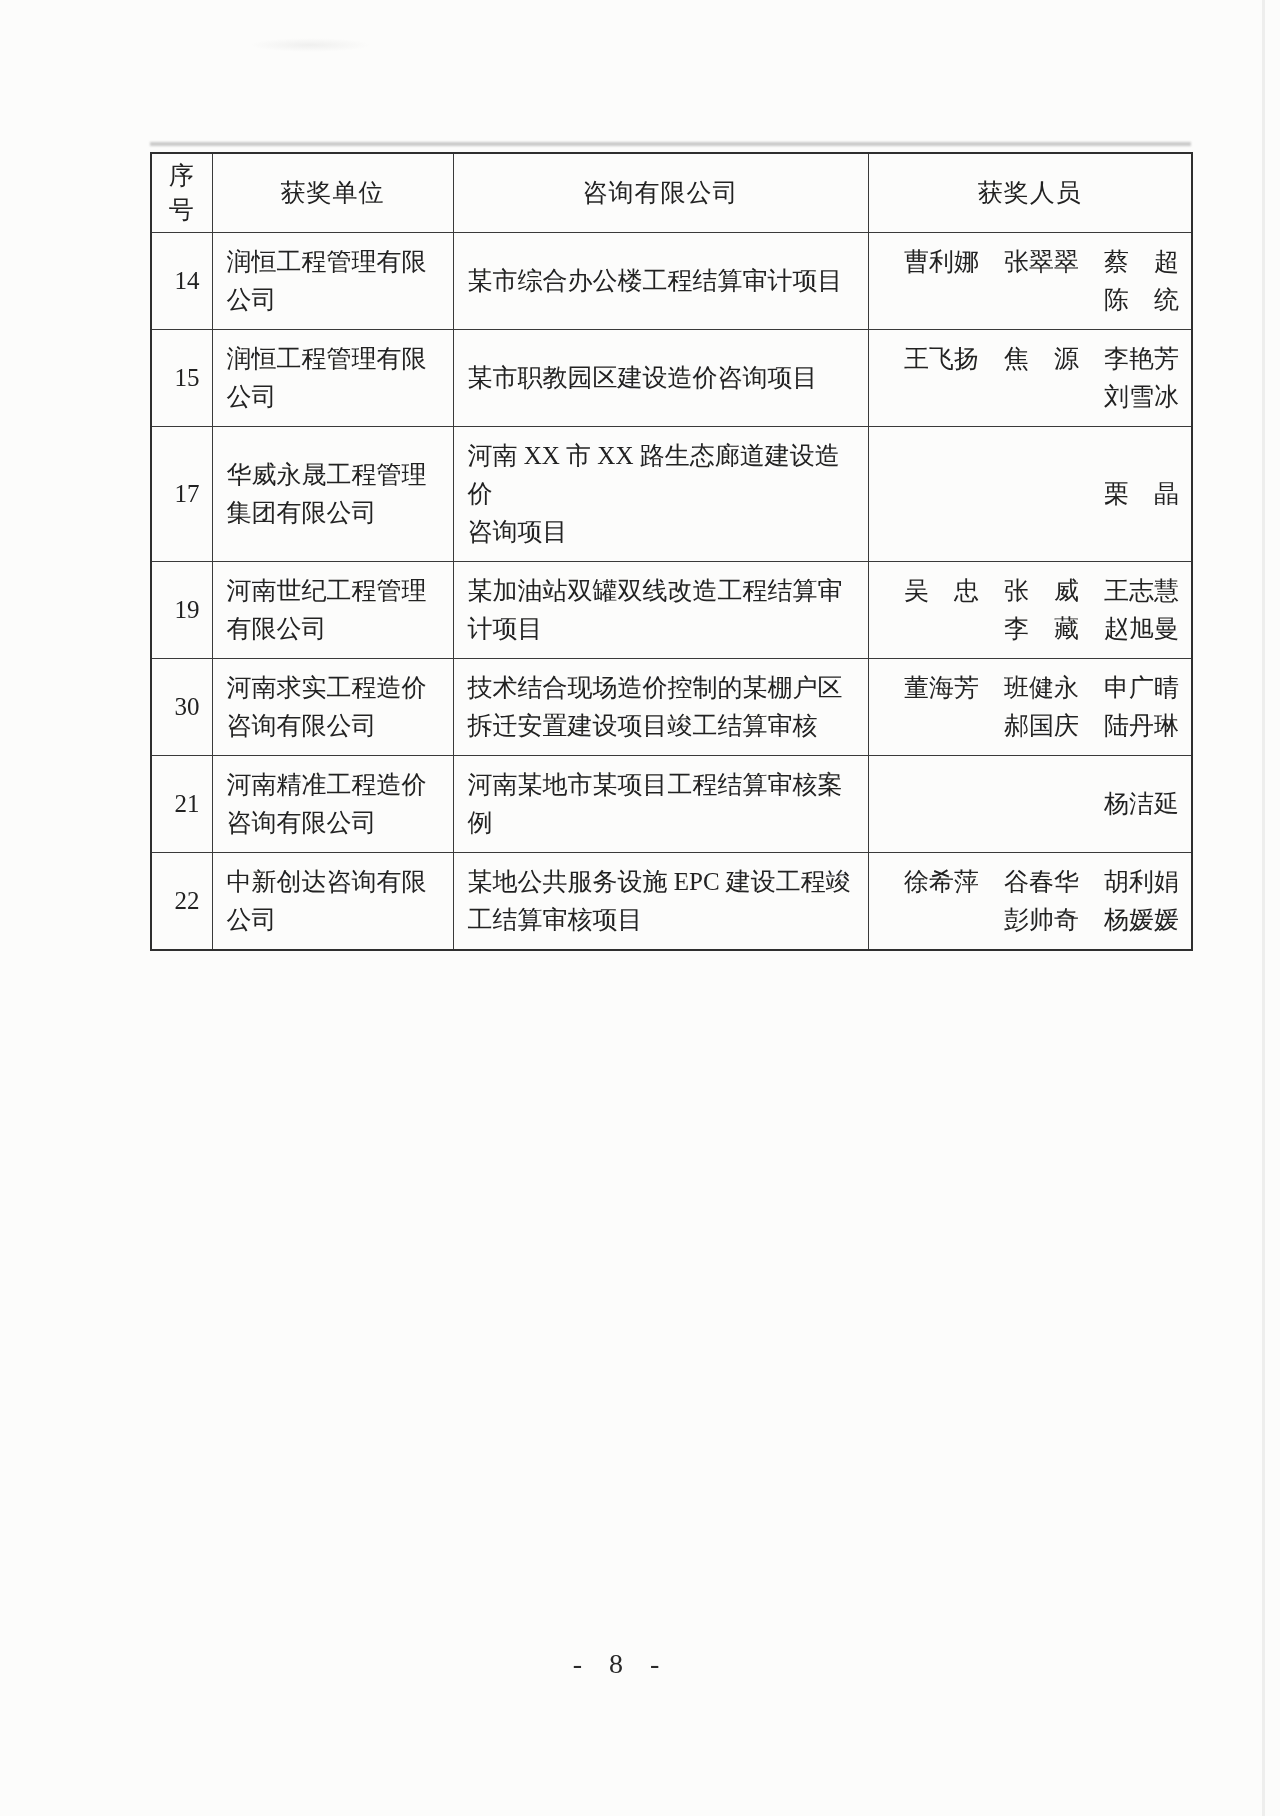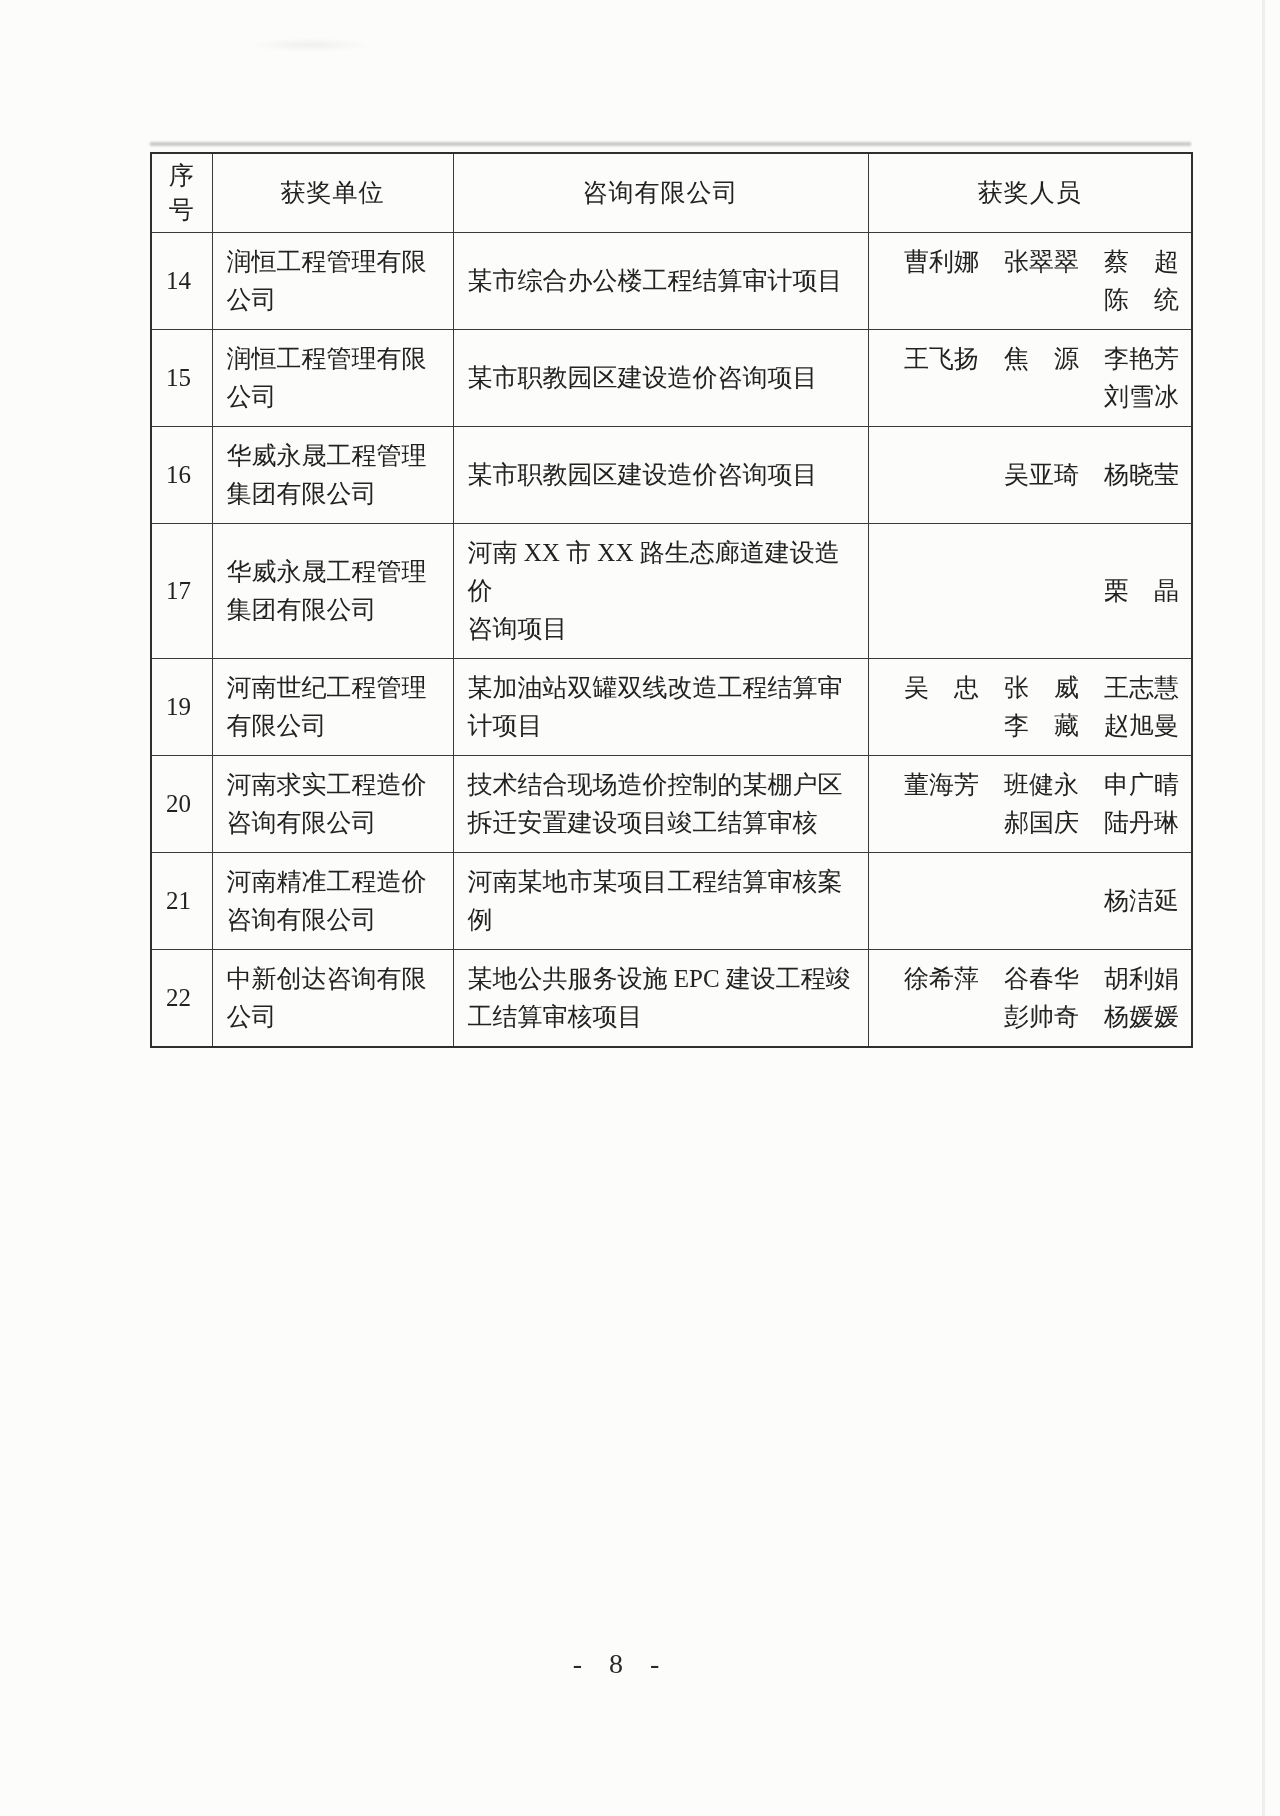--- a/index.html
+++ b/index.html
@@ -66,21 +66,21 @@
     line-height: 34px;
     padding: 2px 4px;
     letter-spacing: 1px;
   }
   table.awards td {
     height: 64px;
     line-height: 38px;
     padding: 10px 12px 10px 14px;
   }
   td.col-no {
-    text-align: left;
+    text-align: right;
     padding: 10px 2px;
     font-size: 26px;
   }
   td.col-unit {
     padding-right: 26px;
   }
   td.col-case {
     padding-left: 13px;
   }
   td.col-people {
@@ -134,45 +134,38 @@
     </tr>
     <tr>
       <td class="col-no">15</td>
       <td class="col-unit">润恒工程管理有限
 公司</td>
       <td class="col-case">某市职教园区建设造价咨询项目</td>
       <td class="col-people">王飞扬　焦　源　李艳芳
 刘雪冰</td>
     </tr>
     <tr>
-      <td class="col-no">16</td>
-      <td class="col-unit">华威永晟工程管理
-集团有限公司</td>
-      <td class="col-case">某市职教园区建设造价咨询项目</td>
-      <td class="col-people">吴亚琦　杨晓莹</td>
-    </tr>
-    <tr>
       <td class="col-no">17</td>
       <td class="col-unit">华威永晟工程管理
 集团有限公司</td>
       <td class="col-case">河南 XX 市 XX 路生态廊道建设造价
 咨询项目</td>
       <td class="col-people">栗　晶</td>
     </tr>
     <tr>
       <td class="col-no">19</td>
       <td class="col-unit">河南世纪工程管理
 有限公司</td>
       <td class="col-case">某加油站双罐双线改造工程结算审
 计项目</td>
       <td class="col-people">吴　忠　张　威　王志慧
 李　藏　赵旭曼</td>
     </tr>
     <tr>
-      <td class="col-no">20</td>
+      <td class="col-no">30</td>
       <td class="col-unit">河南求实工程造价
 咨询有限公司</td>
       <td class="col-case">技术结合现场造价控制的某棚户区
 拆迁安置建设项目竣工结算审核</td>
       <td class="col-people">董海芳　班健永　申广晴
 郝国庆　陆丹琳</td>
     </tr>
     <tr>
       <td class="col-no">21</td>
       <td class="col-unit">河南精准工程造价

